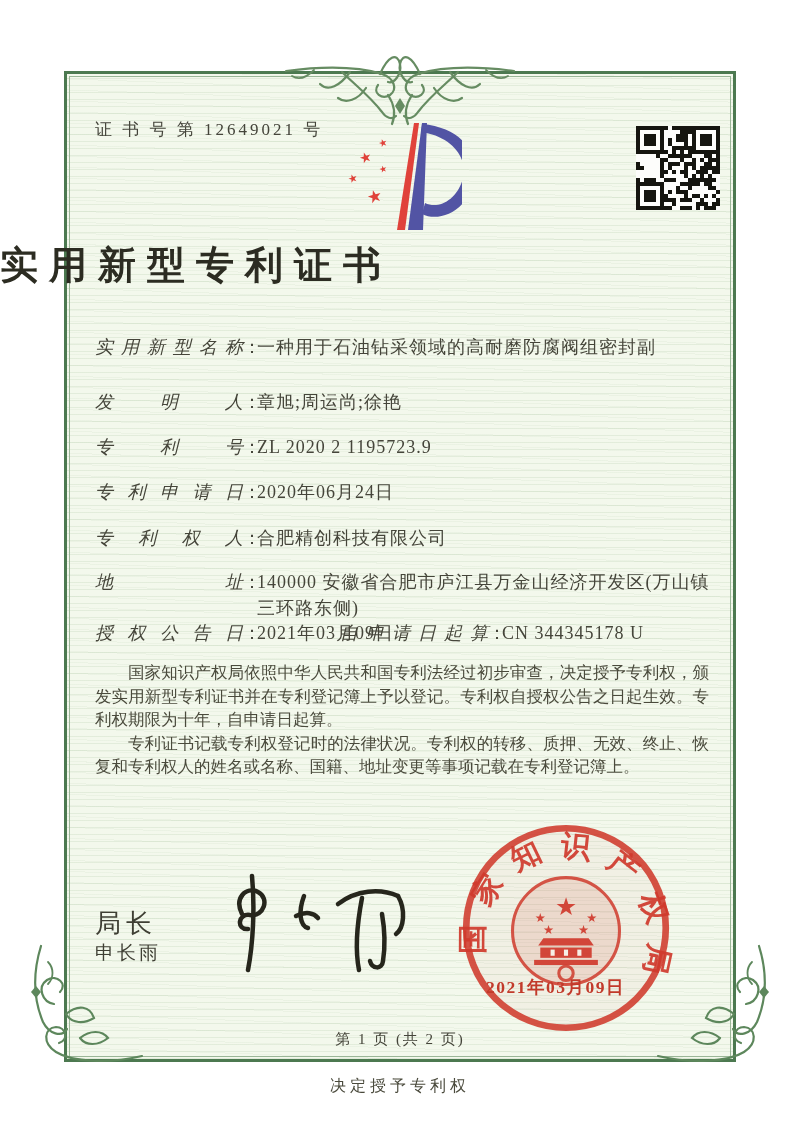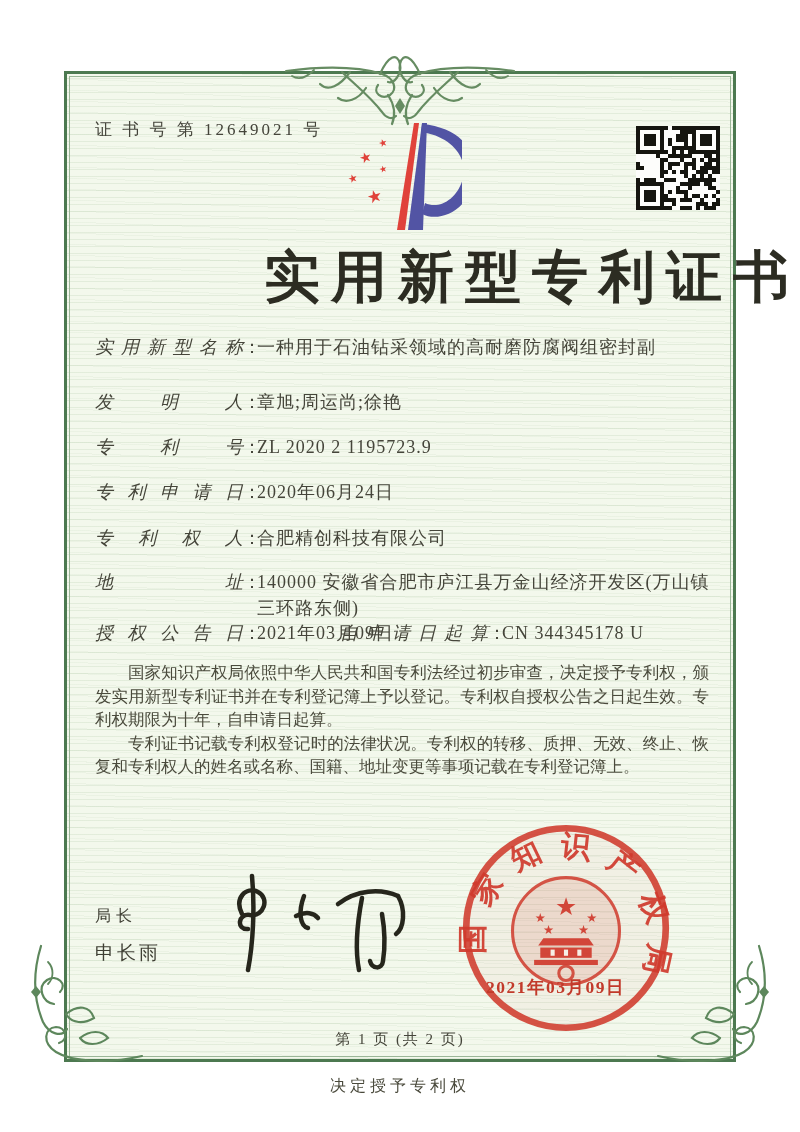--- a/index.html
+++ b/index.html
@@ -14,35 +14,35 @@
            #f3f8ec;}
   .frame-inner{position:absolute;inset:2px;border:1px solid #9ab697;}
   
   .orn{position:absolute;pointer-events:none;}
   
   .cert-no{position:absolute;left:95px;top:118px;font-size:17px;letter-spacing:3px;color:#44443a;}
   .logo{position:absolute;left:338px;top:110px;width:124px;height:126px;}
   .qr{position:absolute;left:636px;top:126px;width:84px;height:84px;background:#fdfdfb;
       display:grid;grid-template-columns:repeat(21,4px);grid-template-rows:repeat(21,4px);}
   .qr div{background:#15150f;}
-  .title{position:absolute;left:0;top:240px;width:100%;text-align:right;
-         font-size:56px;font-weight:700;letter-spacing:11px;color:#2c2c22;}
+  .title{position:absolute;left:0;top:240px;width:100%;text-align:left;
+         font-size:38px;font-weight:700;letter-spacing:11px;color:#2c2c22;}
   
   .row{position:absolute;left:95px;width:630px;font-size:18px;line-height:26px;color:#45453a;}
   .lbl{display:inline-block;width:148px;text-align:justify;text-align-last:justify;vertical-align:top;font-style:italic;}
   .sep{display:inline-block;width:14px;vertical-align:top;}
   .val{display:inline-block;max-width:455px;vertical-align:top;letter-spacing:1px;}
   .r0{top:334px}.r1{top:389px}.r2{top:434px}.r3{top:479px}.r4{top:525px}.r5{top:569px}.r6{top:620px}
   .pair2{position:absolute;left:245px;top:0;white-space:nowrap;}
   
   .paras{position:absolute;left:95px;top:661px;width:614px;font-size:16.5px;line-height:23.5px;
          text-align:justify;color:#4a4a3c;}
   .paras p{margin:0;text-indent:2em;}
   
-  .officer-title{position:absolute;left:95px;top:906px;font-size:16px;letter-spacing:5px;color:#3f3f34;}
+  .officer-title{position:absolute;left:95px;top:906px;font-size:26px;letter-spacing:5px;color:#3f3f34;}
   .officer-name{position:absolute;left:95px;top:940px;font-size:19px;letter-spacing:3px;color:#3f3f34;}
   .signature{position:absolute;left:210px;top:868px;width:218px;height:112px;}
   .seal{position:absolute;left:458px;top:820px;width:216px;height:216px;}
   .seal-date{position:absolute;left:486px;top:975px;font-size:17.5px;letter-spacing:1.5px;
              color:#c23a2b;font-weight:700;}
   
   .page-ind{position:absolute;left:0;top:1030px;width:100%;text-align:center;
             font-size:15px;letter-spacing:2px;color:#45453a;}
   .back-note{position:absolute;left:0;top:1076px;width:100%;text-align:center;
              font-size:16px;letter-spacing:4px;color:#4a4a3c;}

